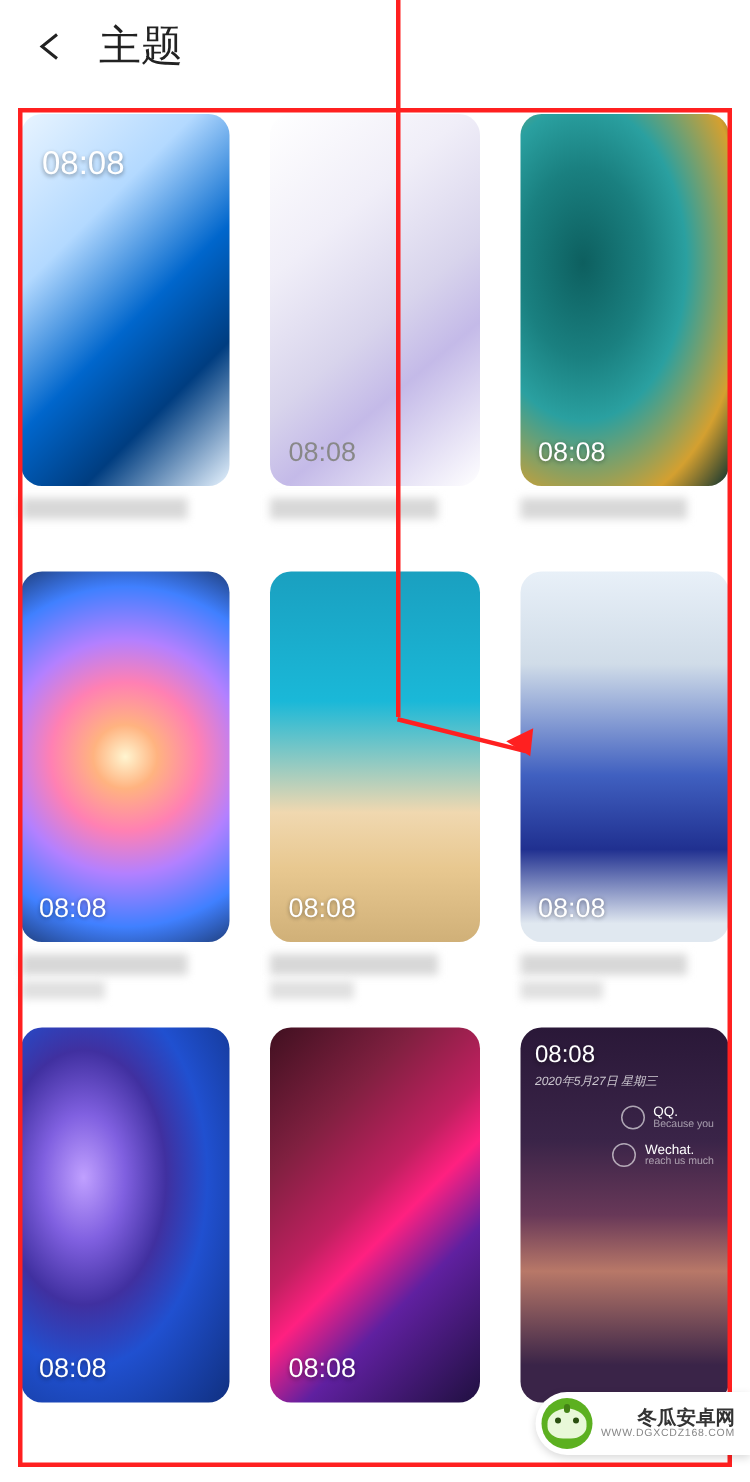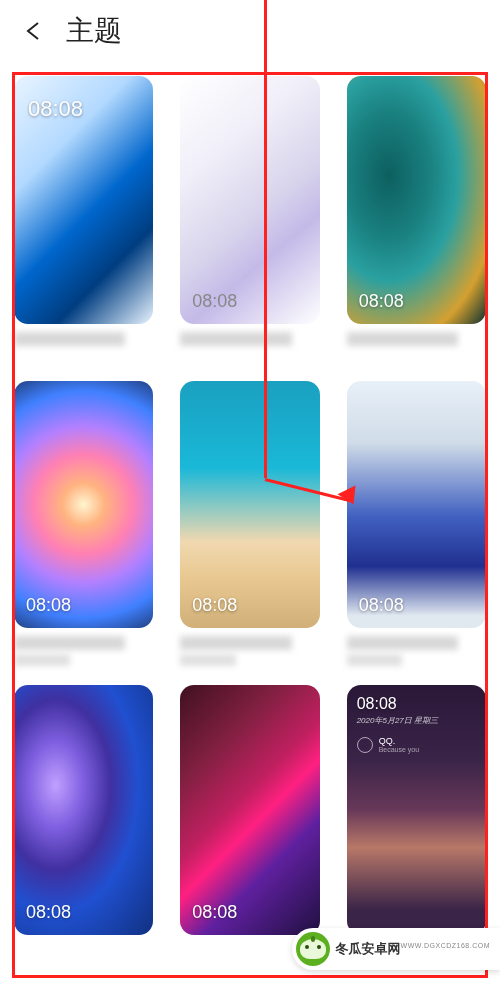--- a/index.html
+++ b/index.html
@@ -131,20 +131,21 @@
       font-size: 8px;
       opacity: .75;
       margin-bottom: 10px;
       font-style: italic;
     }
     .lock-row {
       display: flex;
       align-items: center;
       width: 100%;
       margin-bottom: 8px;
+      justify-content: flex-end;
     }
     .lock-row-icon {
       width: 16px;
       height: 16px;
       border: 1px solid rgba(255,255,255,.6);
       border-radius: 50%;
       margin-right: 6px;
       flex-shrink: 0;
     }
     .lock-row-label {
@@ -243,21 +244,23 @@
       position: absolute;
       top: -3px;
       left: 11px;
       width: 4px;
       height: 6px;
       background: #438015;
       border-radius: 2px;
     }
     .wm-text {
       display: flex;
+      flex-direction: column;
       line-height: 1.1;
+      text-align: right;
     }
     .wm-main {
       font-size: 13px;
       font-weight: 700;
       color: #333;
     }
     .wm-sub {
       font-size: 7px;
       color: #888;
       letter-spacing: .5px;
@@ -358,20 +361,27 @@
     <div class="theme-thumb bg9">
       <span class="thumb-time">08:08</span>
       <span class="lock-date">2020年5月27日 星期三</span>
       <div class="lock-row">
         <div class="lock-row-icon"></div>
         <div>
           <div class="lock-row-label">QQ.</div>
           <div class="lock-row-sub">Because you</div>
         </div>
       </div>
+      <div class="lock-row">
+        <div class="lock-row-icon"></div>
+        <div>
+          <div class="lock-row-label">Wechat.</div>
+          <div class="lock-row-sub">reach us much</div>
+        </div>
+      </div>
     </div>
 
   </div>
 
 </div>
 
 <div class="red-box"></div>
 <div class="arrow-line"></div>
 <div class="arrow-diag"></div>
 <div class="arrow-head"></div>

